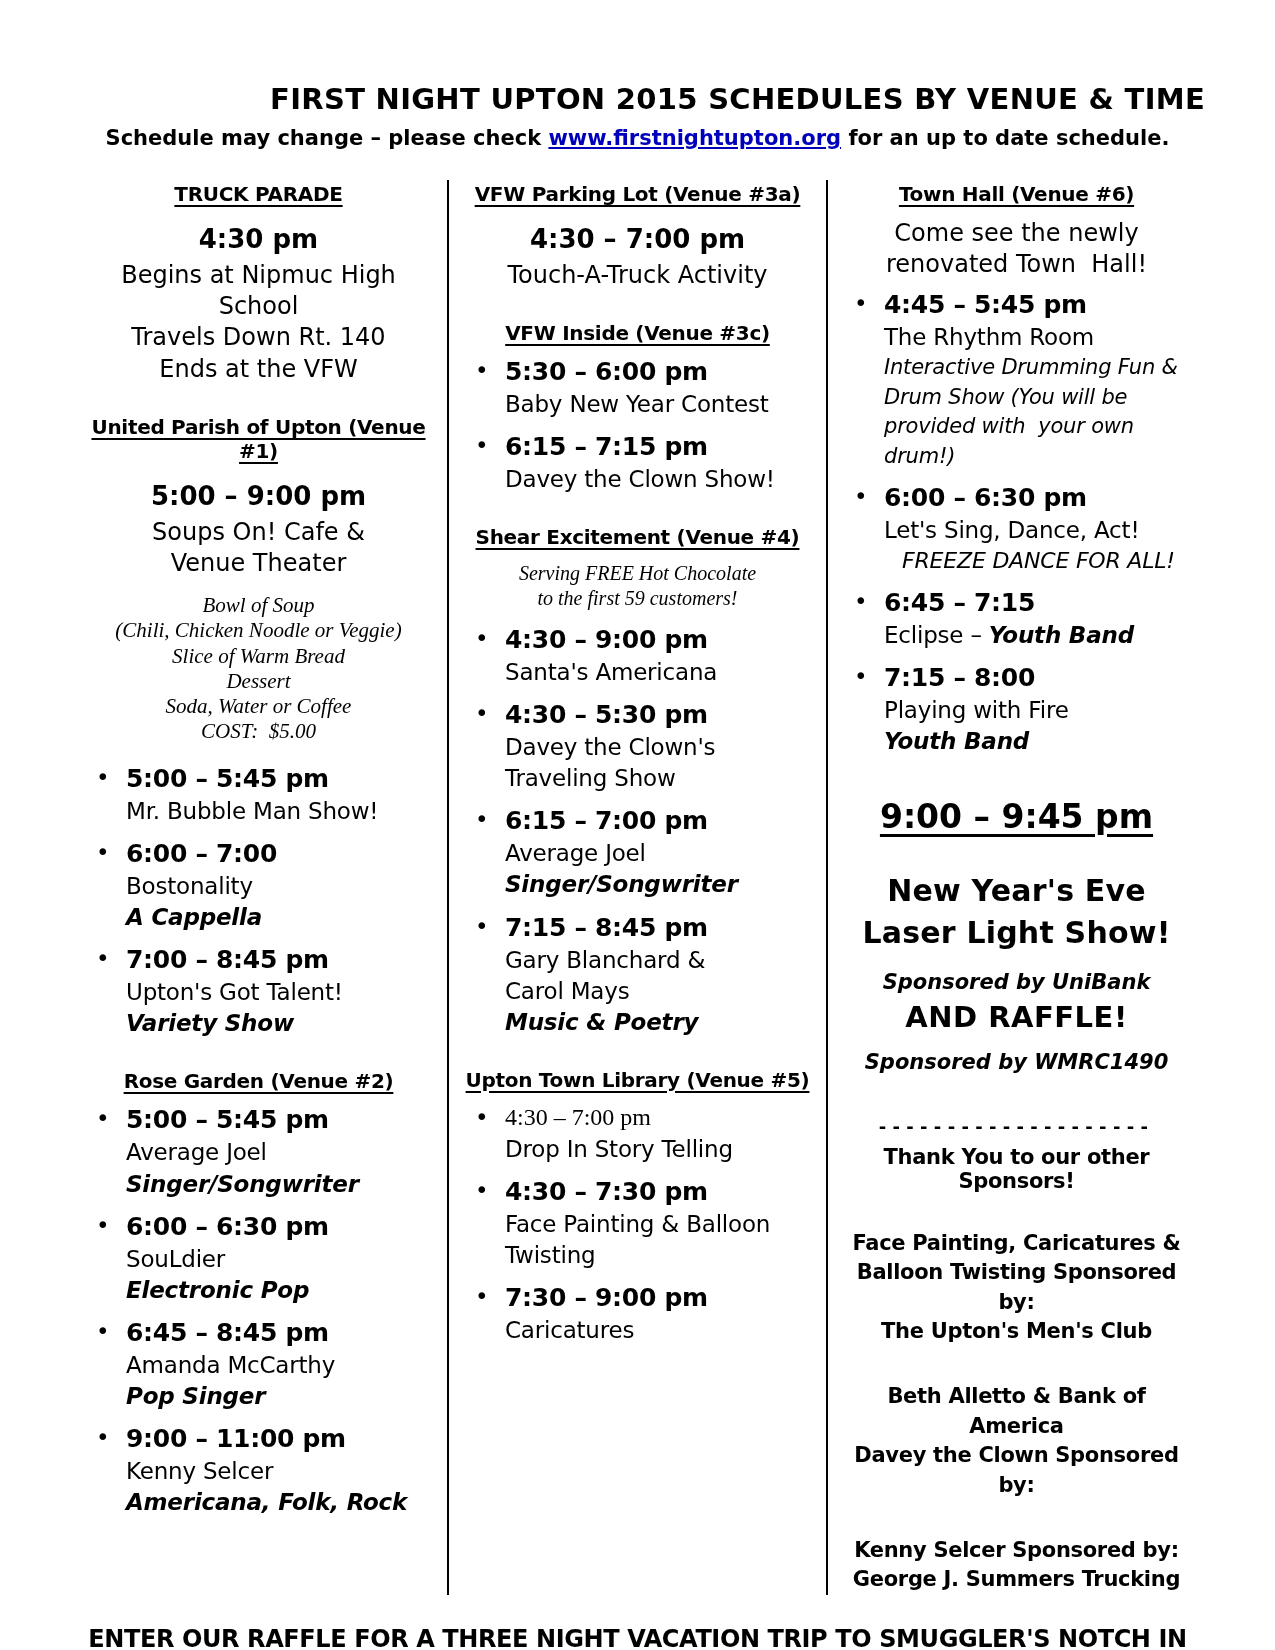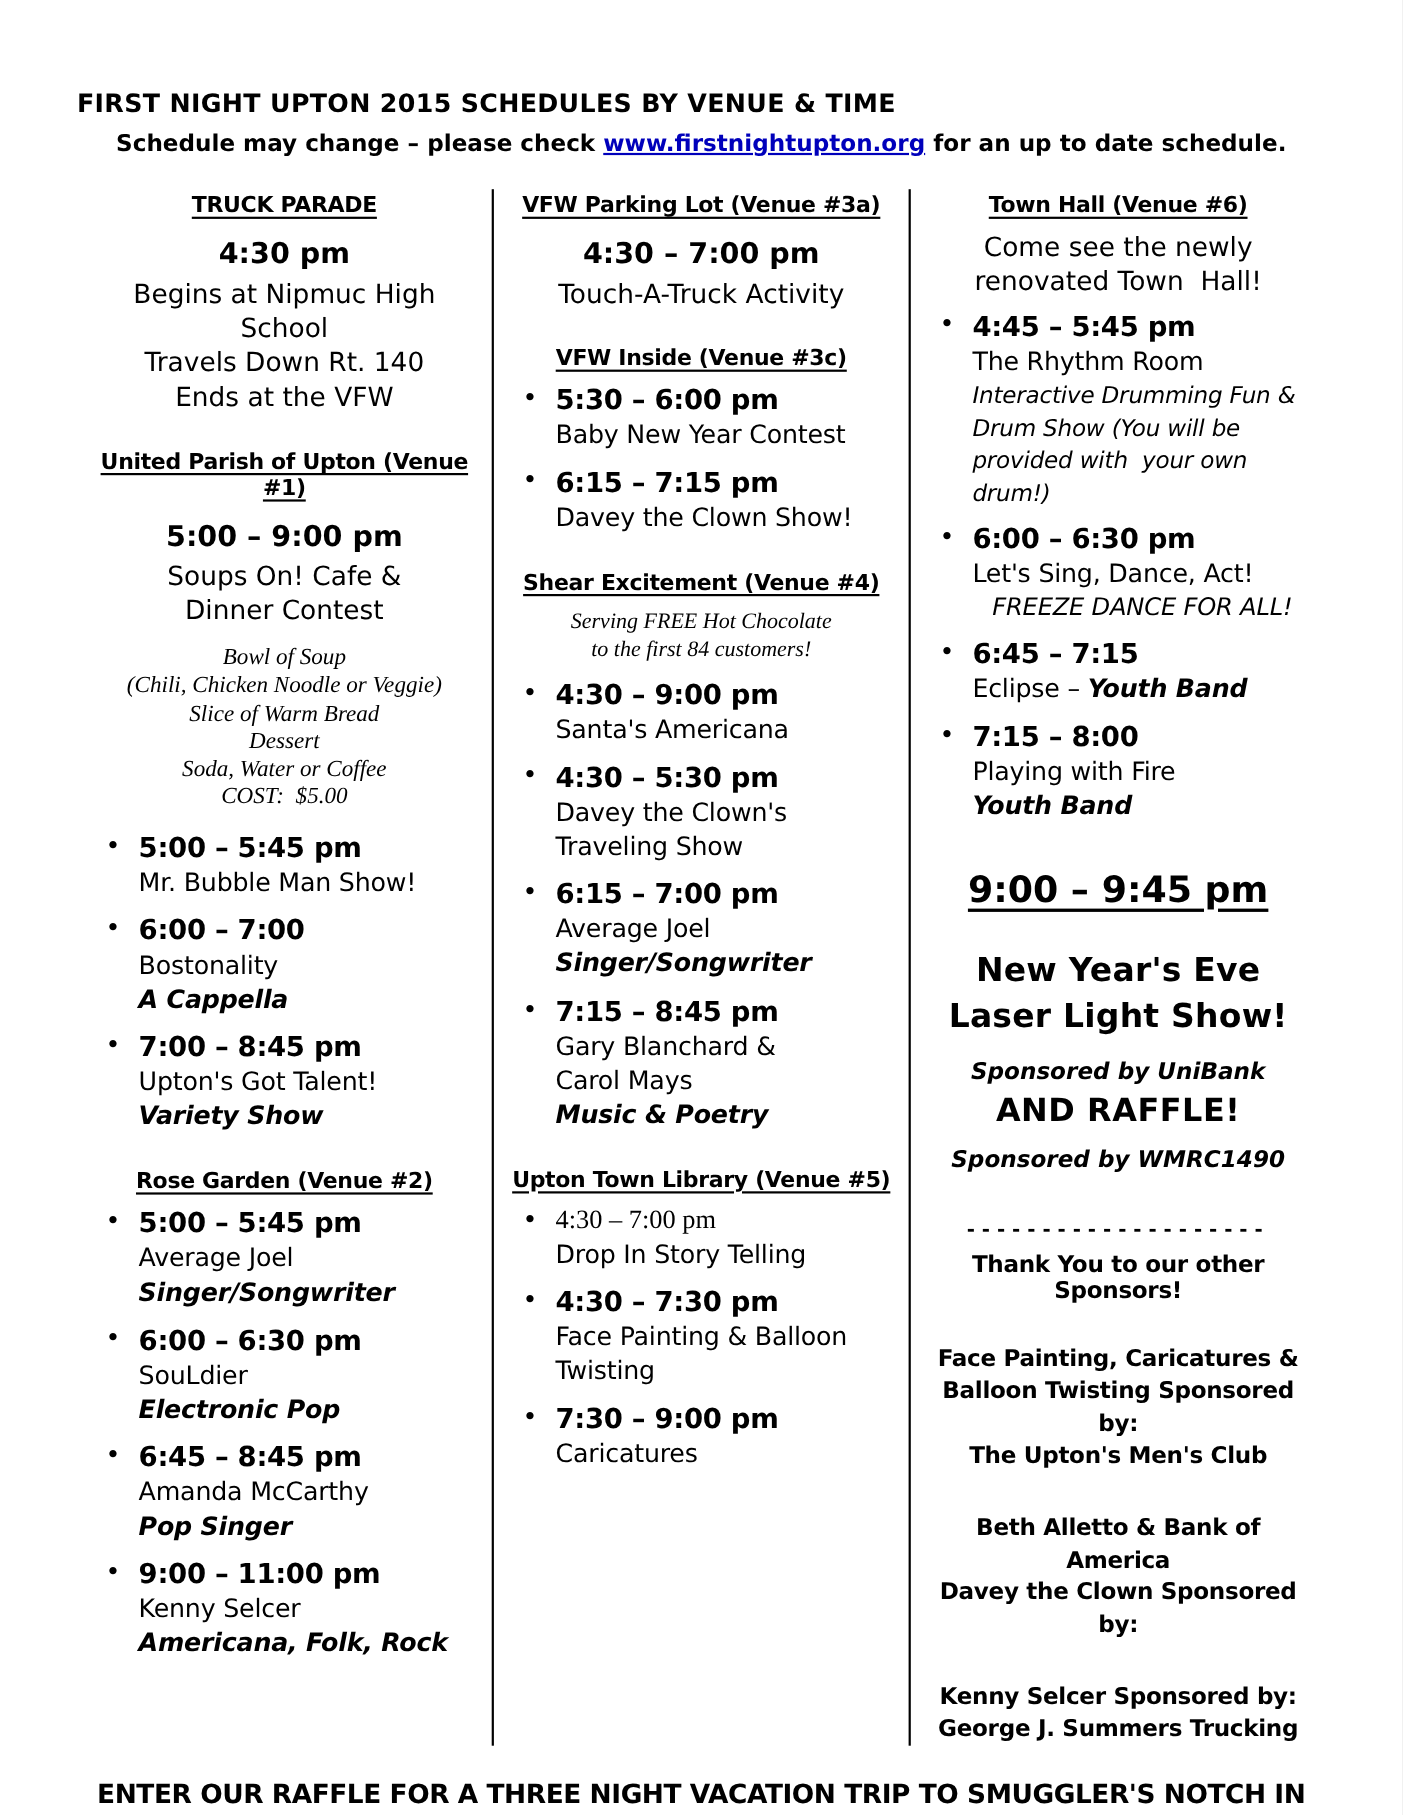--- a/index.html
+++ b/index.html
@@ -1,21 +1,21 @@
 <!DOCTYPE html>
 <html><head>
 <meta charset="utf-8">
 <style>
   html,body { margin:0; padding:0; background:#e8e8e8; }
   .page {
     width:1275px; height:1650px; margin:0 auto; background:#ffffff; color:#000;
     font-family:"DejaVu Sans", sans-serif; box-sizing:border-box;
     padding:82px 70px 0 70px; overflow:hidden;
   }
-  .doc-title { text-align:left; font-weight:bold; font-size:23px; letter-spacing:0.3px; }
+  .doc-title { text-align:right; font-weight:bold; font-size:29px; letter-spacing:0.3px; }
   .doc-subtitle { text-align:center; font-weight:bold; font-size:21px; margin-top:10px; }
   .doc-subtitle a { color:#0000bb; text-decoration:underline;margin-top:47px; }
   .columns { display:flex; margin-top:30px; min-height:1312px; align-items:stretch; }
   .col { flex:1 1 0; padding:0 12px; box-sizing:border-box; min-width:0; }
   .col-mid { border-left:2px solid #000; border-right:2px solid #000; }
   .col > :first-child { margin-top:2px; }
 
   .venue-heading {
     font-weight:bold; font-size:20px; text-align:center;
     text-decoration:underline; text-underline-offset:4px;
@@ -69,21 +69,21 @@
     <div class="col">
       <div class="venue-heading">TRUCK PARADE</div>
       <div class="big-time">4:30 pm</div>
       <div class="intro-line">Begins at Nipmuc High School</div>
       <div class="intro-line">Travels Down Rt. 140</div>
       <div class="intro-line">Ends at the VFW</div>
 
       <div class="venue-heading">United Parish of Upton (Venue #1)</div>
       <div class="big-time">5:00 – 9:00 pm</div>
       <div class="intro-line">Soups On! Cafe &amp;</div>
-      <div class="intro-line">Dinner Contest</div>
+      <div class="intro-line">Venue Theater</div>
       <div class="menu">
         <div>Bowl of Soup</div>
         <div>(Chili, Chicken Noodle or Veggie)</div>
         <div>Slice of Warm Bread</div>
         <div>Dessert</div>
         <div>Soda, Water or Coffee</div>
         <div class="ps">COST:  $5.00</div>
       </div>
 
       <div class="event">
@@ -162,21 +162,21 @@
         <span class="bullet"></span>
         <div class="event-body">
           <div class="ev-time">6:15 – 7:15 pm</div>
           <div class="ev-line">Davey the Clown Show!</div>
         </div>
       </div>
 
       <div class="venue-heading">Shear Excitement (Venue #4)</div>
       <div class="serif-note">
         <div>Serving FREE Hot Chocolate</div>
-        <div>to the first 84 customers!</div>
+        <div>to the first 59 customers!</div>
       </div>
       <div class="event">
         <span class="bullet"></span>
         <div class="event-body">
           <div class="ev-time">4:30 – 9:00 pm</div>
           <div class="ev-line">Santa's Americana</div>
         </div>
       </div>
       <div class="event">
         <span class="bullet"></span>

